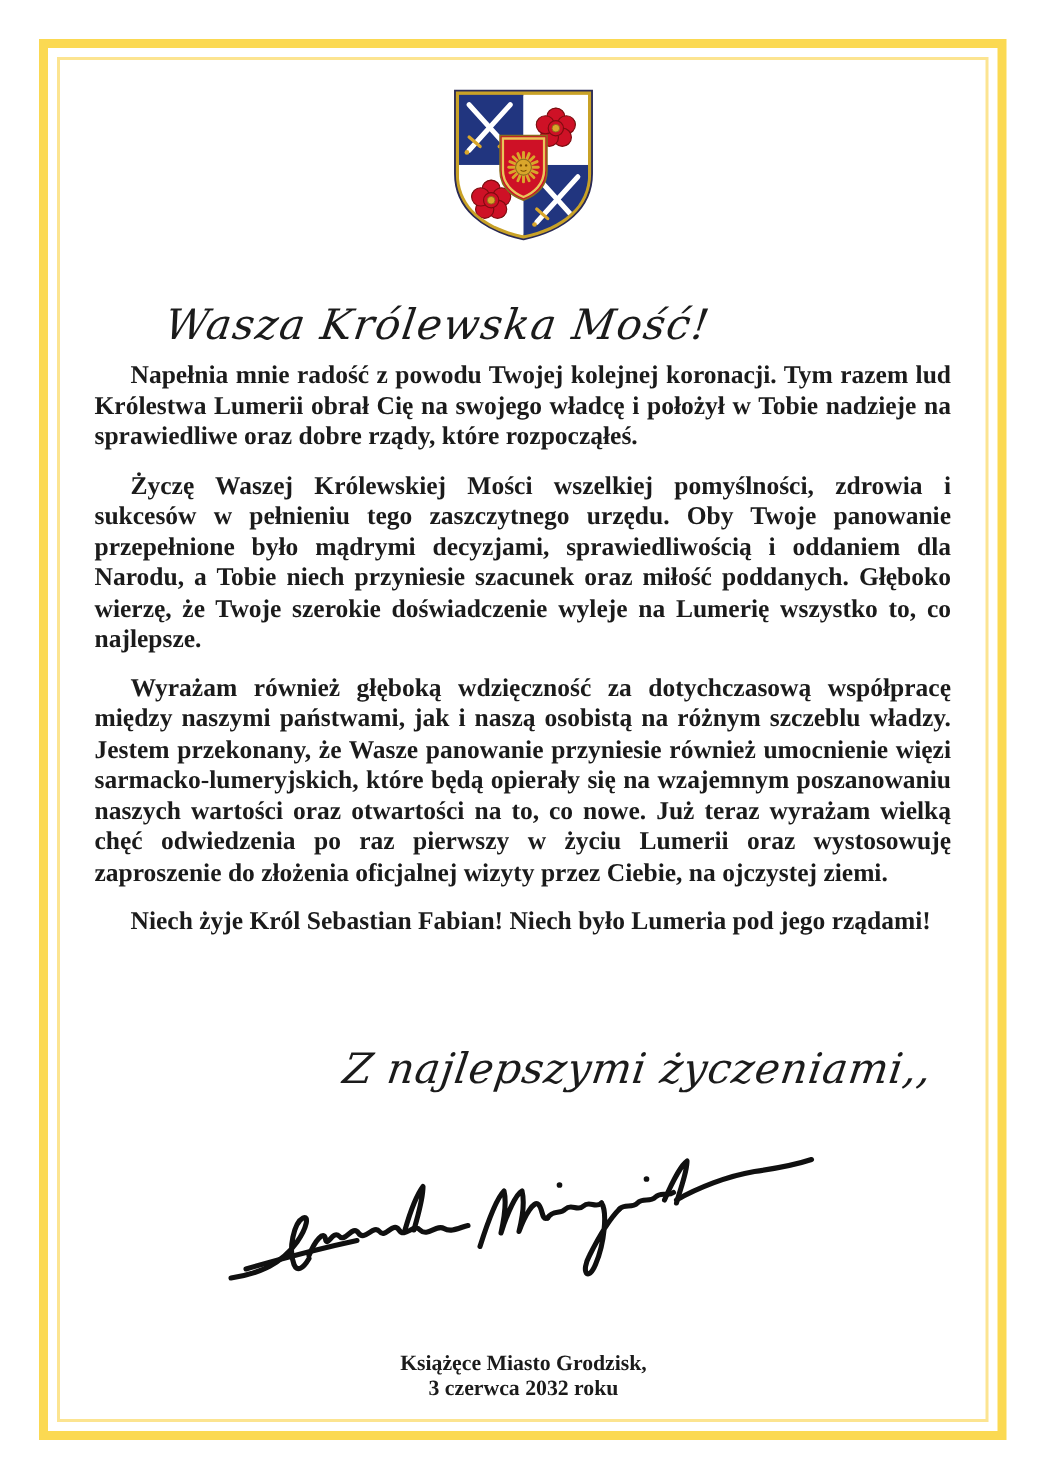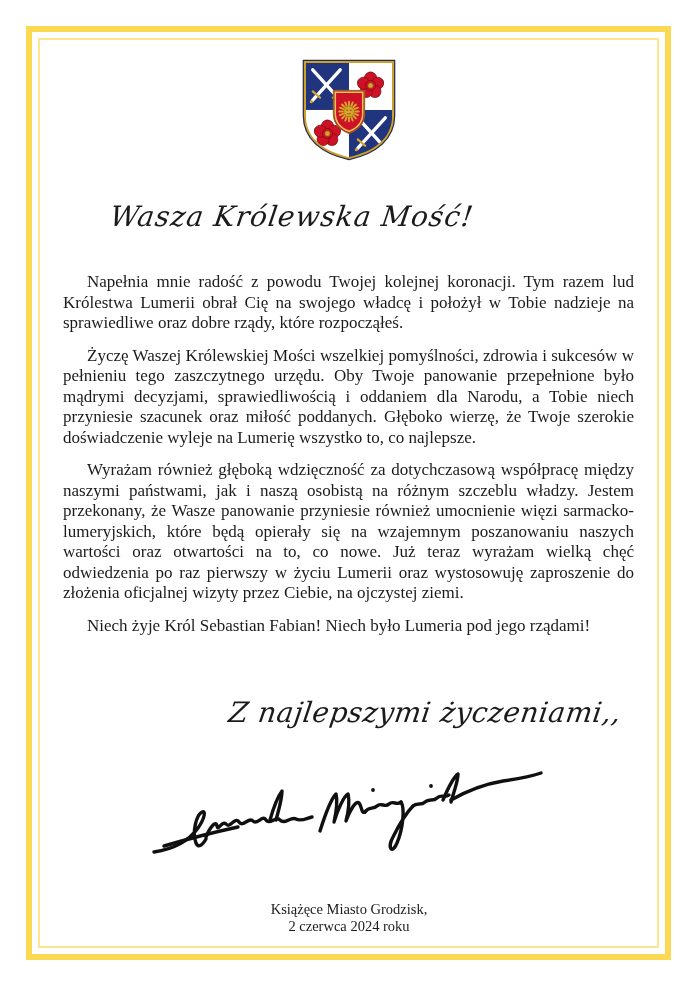--- a/index.html
+++ b/index.html
@@ -13,38 +13,38 @@
   .coa-wrap{position:absolute;top:57px;left:0;right:0;text-align:center;}
   .coa-wrap svg{display:inline-block;}
 
   .greeting{
     position:absolute;top:200px;left:108px;
     font-family:"DejaVu Serif",serif;font-style:italic;font-size:28px;
     transform:skewX(-8deg);transform-origin:left bottom;white-space:nowrap;
     letter-spacing:1px;
   }
 
-  .body-text{position:absolute;top:272px;left:63px;width:571px;}
+  .body-text{position:absolute;top:240px;left:63px;width:571px;font-weight:bold;}
   .body-text p{
     margin:0 0 12px 0;font-size:17px;line-height:20.5px;
     text-align:justify;text-indent:24px;
   }
 
   .closing{
     position:absolute;top:696px;left:425px;
     transform:translateX(-50%) skewX(-8deg);
     font-family:"DejaVu Serif",serif;font-style:italic;font-size:28px;
     white-space:nowrap;letter-spacing:0.5px;
   }
 
   .signature{position:absolute;top:748px;left:150px;}
 
   .footer{
     position:absolute;top:901px;left:0;right:0;text-align:center;
-    font-weight:normal;font-size:14.5px;line-height:17px;
+    font-weight:bold;font-size:14.5px;line-height:17px;
   }
 </style>
 </head>
 <body>
 
 <div class="page">
 
   <div class="frame-thick" style="border-color: rgb(251, 217, 82);"></div>
   <div class="frame-thin" style="border-color: rgb(252, 228, 144);"></div>
 
@@ -169,16 +169,16 @@
         <path d="M293 52 C299 38 305 28 308 26 C308 34 303 46 301 54"></path>
         <path d="M301 52 C315 44 335 36 353 33 C367 31 379 29 391 25"></path>
       </g>
       <circle cx="223" cy="42" r="1.9" fill="#101010"></circle>
       <circle cx="281" cy="38" r="1.9" fill="#101010"></circle>
     </svg>
   </div>
 
   <div class="footer">
     <div>Książęce Miasto Grodzisk,</div>
-    <div>2 czerwca 2024 roku</div>
+    <div>3 czerwca 2032 roku</div>
   </div>
 
 </div>
 
 </body></html>

